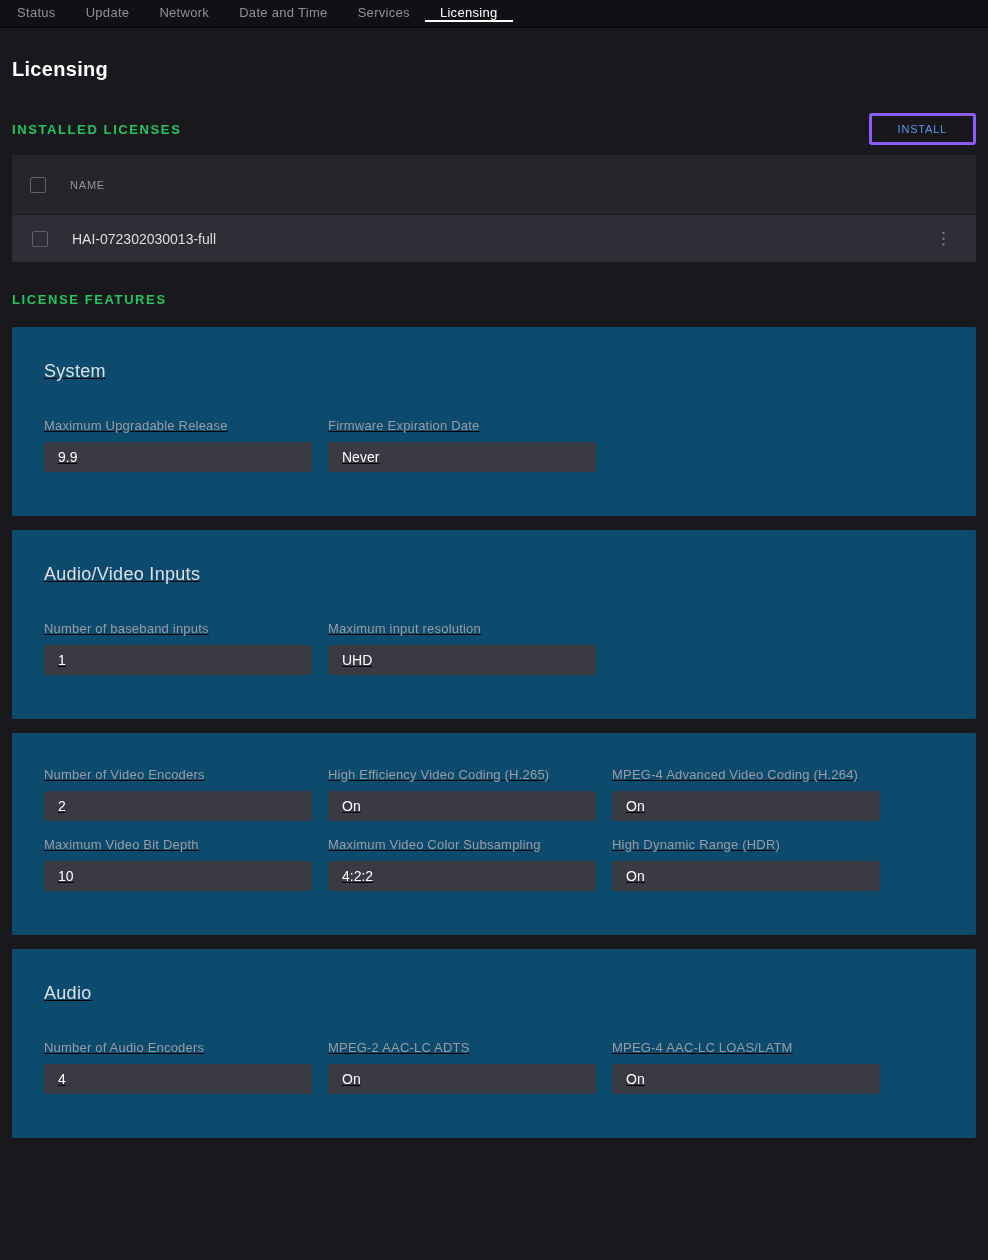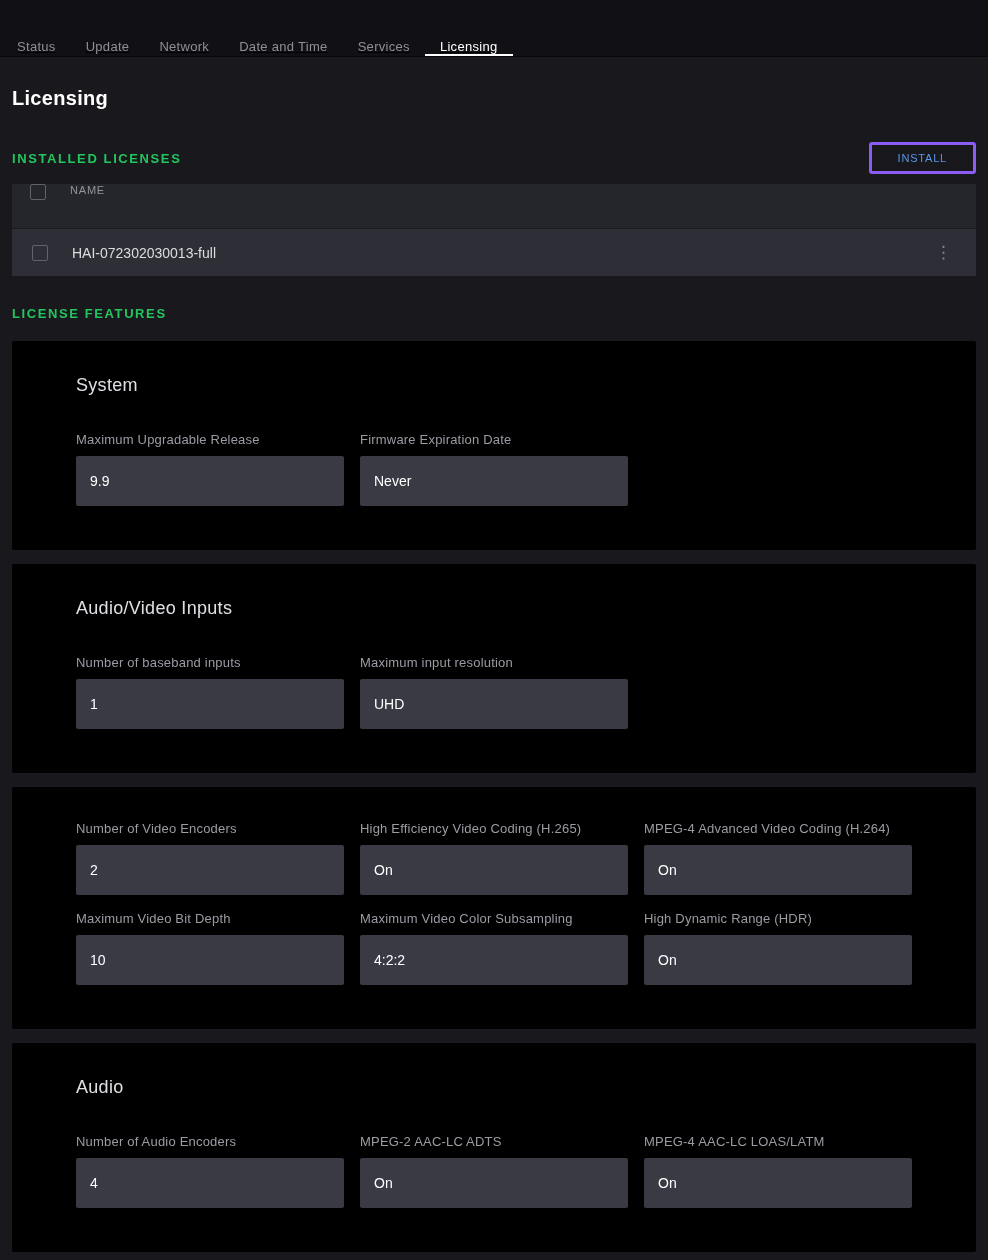--- a/index.html
+++ b/index.html
@@ -8,27 +8,26 @@
     width: 988px;
     height: 1260px;
     overflow: hidden;
     background: #18181d;
     font-family: "Liberation Sans", sans-serif;
     -webkit-font-smoothing: antialiased;
   }
 
   
   .topnav {
-    height: 57px;
+    height: 28px;
     background: #101015;
     display: flex;
-    align-items: flex-end;
+    align-items: center;
     padding-left: 2px;
     border-bottom: 1px solid rgba(0,0,0,0.45);
-    text-decoration: underline;
   }
   .tab {
     display: flex;
     align-items: center;
     padding: 0 15px;
     color: #8f8f98;
     font-size: 13px;
     letter-spacing: 0.3px;
     cursor: pointer;
     border-bottom: 2px solid transparent;
@@ -67,22 +66,23 @@
     letter-spacing: 0.8px;
     padding: 7px 26px;
     border-radius: 3px;
     cursor: pointer;
   }
 
   
   .table { margin-bottom: 30px; }
   .t-header {
     background: #25252c;
-    height: 45px;
-    display: flex;
+    height: 60px;
+    display: flex;
+    align-items: center;
     padding: 0 18px;
     border-bottom: 1px solid rgba(0,0,0,0.25);
   }
   .t-row {
     background: #2e2e37;
     height: 47px;
     display: flex;
     align-items: center;
     padding: 0 20px;
   }
@@ -113,24 +113,25 @@
     line-height: 1;
     padding: 0 4px;
     cursor: pointer;
     user-select: none;
   }
 
   .features-heading { margin: 30px 0 20px 0; }
 
   
   .card {
-    background: #000000;
+    background: #0c4a6e;
     border-radius: 2px;
     margin-bottom: 14px;
-    padding: 34px 44px 44px 64px;
+    padding: 34px 44px 44px 32px;
+    text-decoration: underline;
   }
   .card-title {
     color: #dfe0e4;
     font-size: 18px;
     font-weight: 400;
     letter-spacing: 0.3px;
     margin: 0 0 36px 0;
   }
   .fields {
     display: grid;
@@ -141,21 +142,21 @@
   }
   .field-label {
     color: #9b9ba4;
     font-size: 13px;
     letter-spacing: 0.2px;
     margin-bottom: 9px;
     white-space: nowrap;
   }
   .field-box {
     background: #3a3a44;
-    height: 50px;
+    height: 30px;
     border-radius: 2px;
     display: flex;
     align-items: center;
     padding: 0 14px;
     color: #ffffff;
     font-size: 14px;
   }
 </style>
 </head>
 <body>

